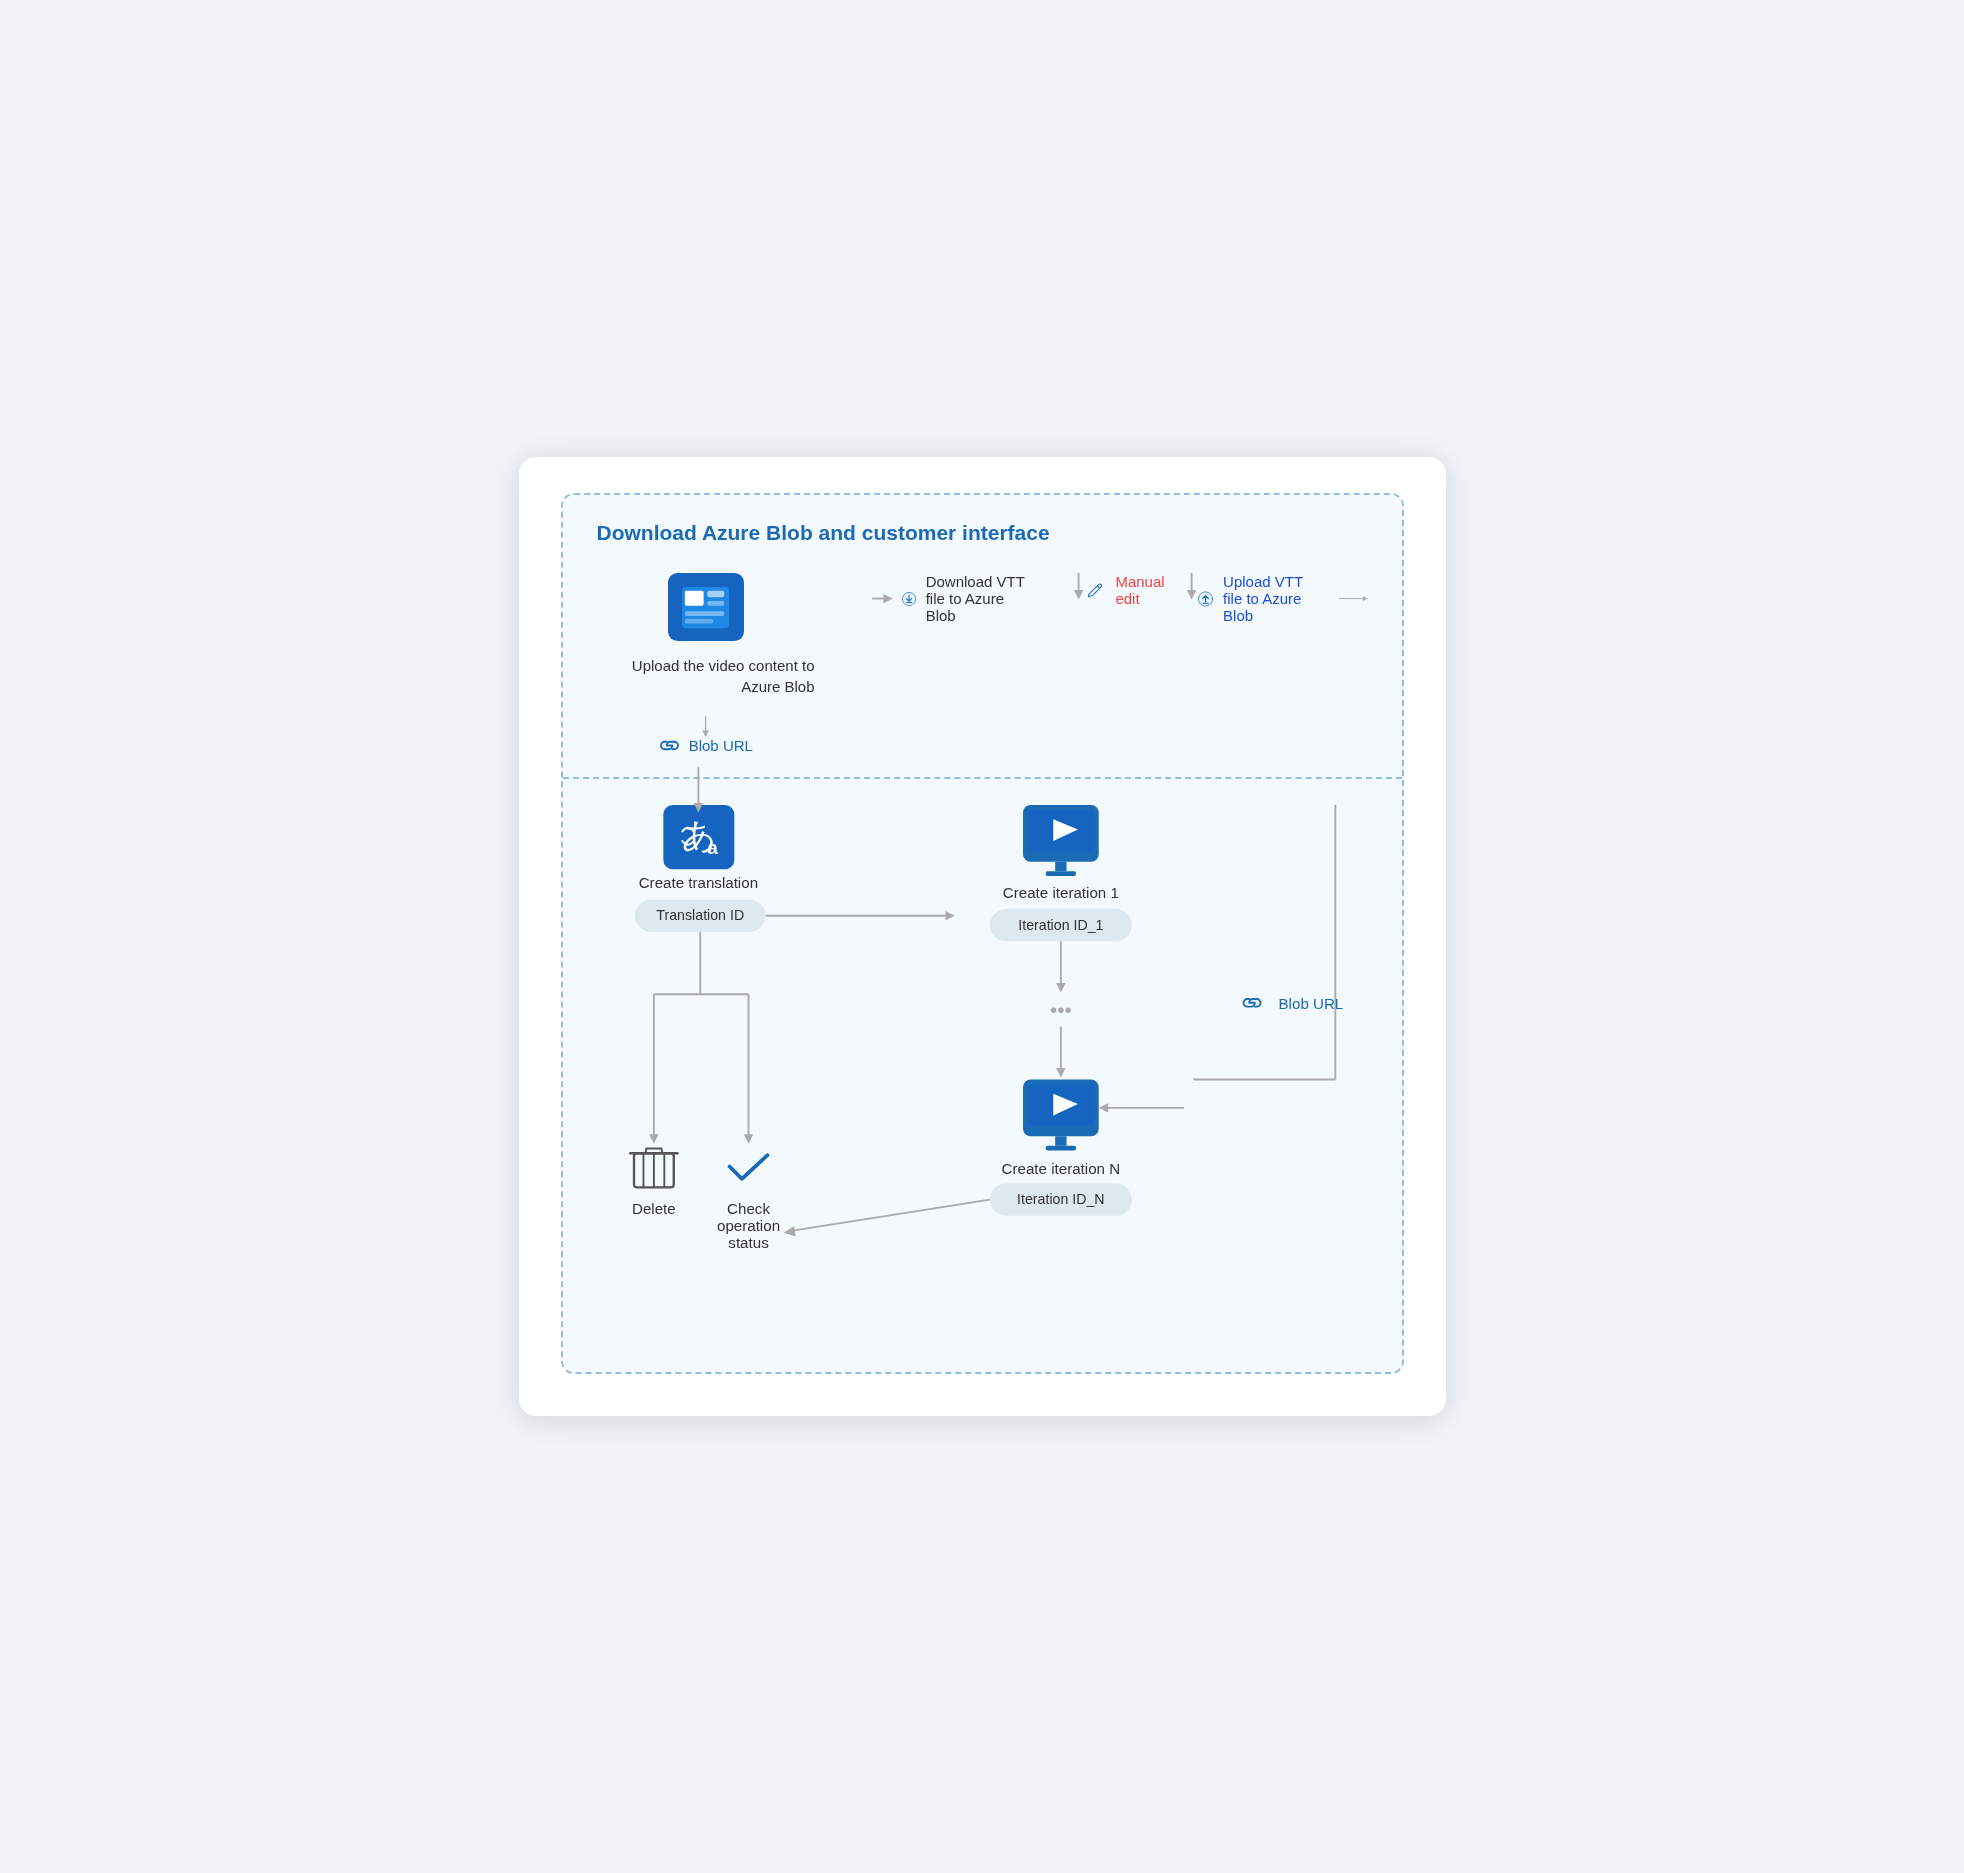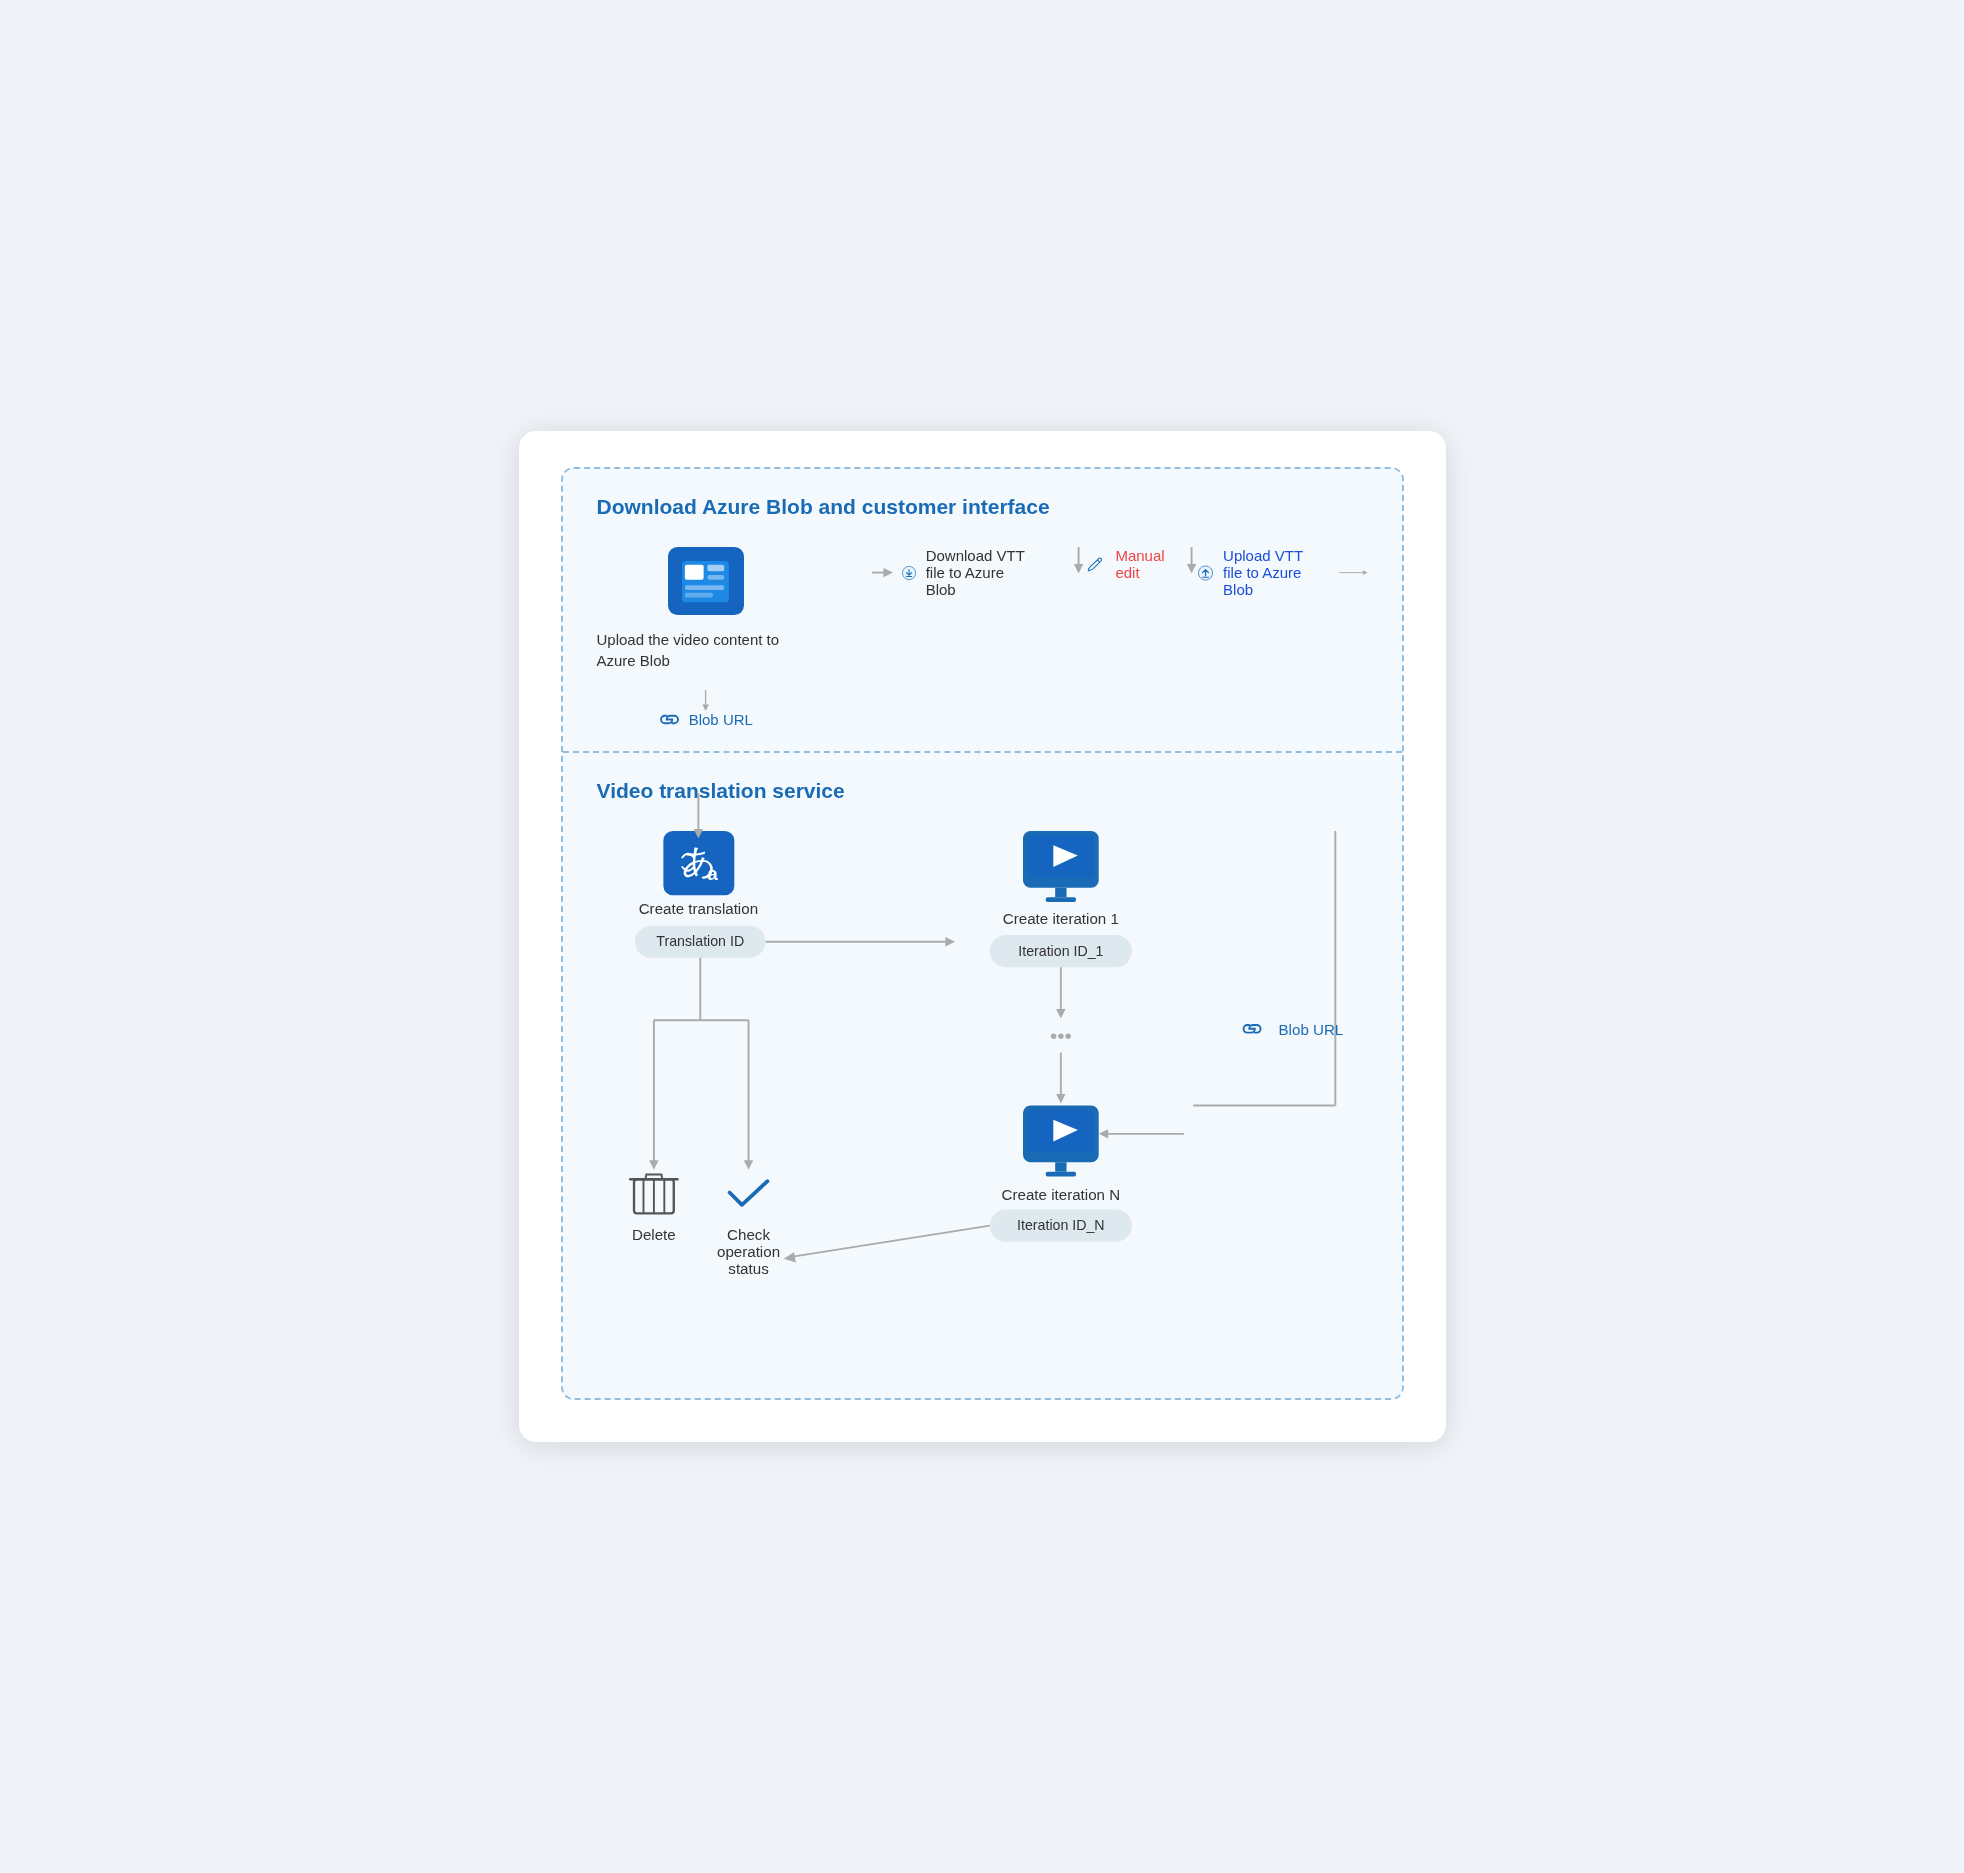--- a/index.html
+++ b/index.html
@@ -37,21 +37,21 @@
     .section-title {
       font-size: 21px;
       font-weight: 700;
       color: #1a6bb5;
       margin-bottom: 28px;
     }
 
     .icon-label {
       font-size: 15px;
       color: #333;
-      text-align: left;
+      text-align: right;
       line-height: 1.4;
       margin-bottom: 19px;
     }
 
     
     .bottom-section {
       padding: 26.5px 34px 34px 34px;
       background: #f4f9fd;
     }
   </style>
@@ -147,21 +147,20 @@
             <svg width="57" height="13.2" viewBox="0 0 60 14" style="margin-left:7.6px;">
               <line x1="0" y1="7" x2="52" y2="7" stroke="#aaa" stroke-width="2"></line>
               <polygon points="60,7 50,2 50,12" fill="#aaa"></polygon>
             </svg>
           </div>
         </div>
       </div>
     </div>
 
     <div class="bottom-section">
-      <div class="section-title">Video translation service</div>
 
       
       <svg width="852" height="530" viewBox="0 0 900 560" style="overflow:visible;">
 
         <g>
           <rect x="70" y="0" width="75" height="68" rx="10" fill="#1565c0"></rect>
 
           <text x="108" y="44" font-size="36" text-anchor="middle" fill="white">あ</text>
           <text x="122" y="52" font-size="20" text-anchor="middle" fill="white" font-weight="bold">a</text>
 

